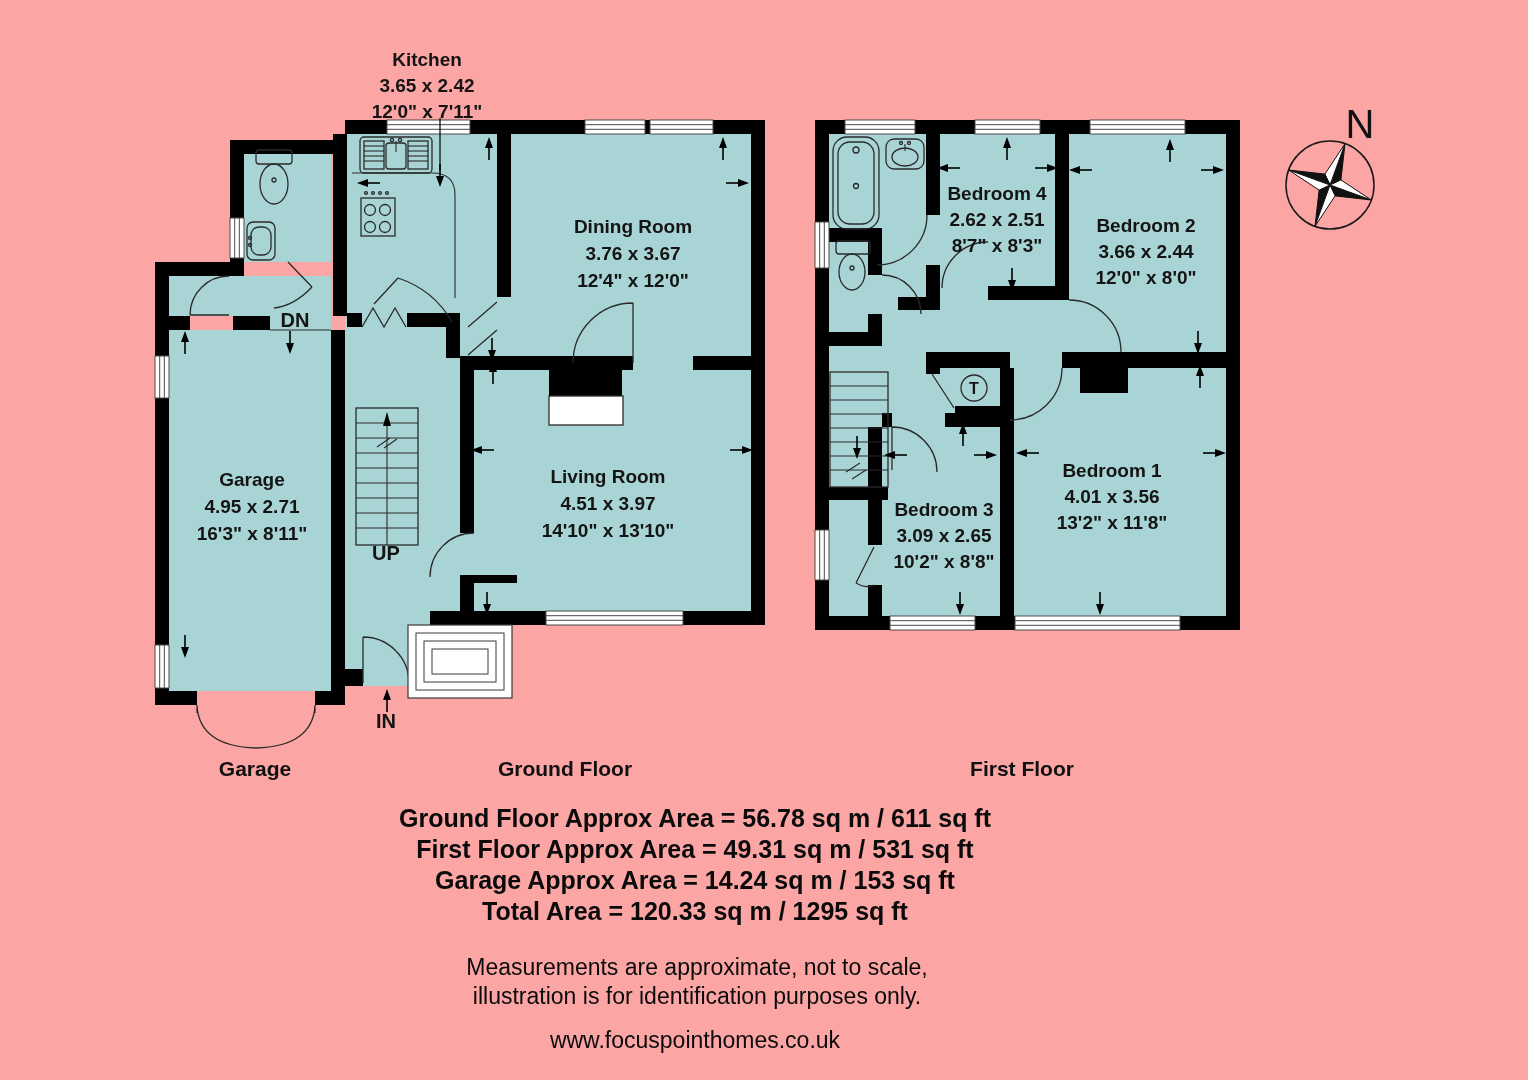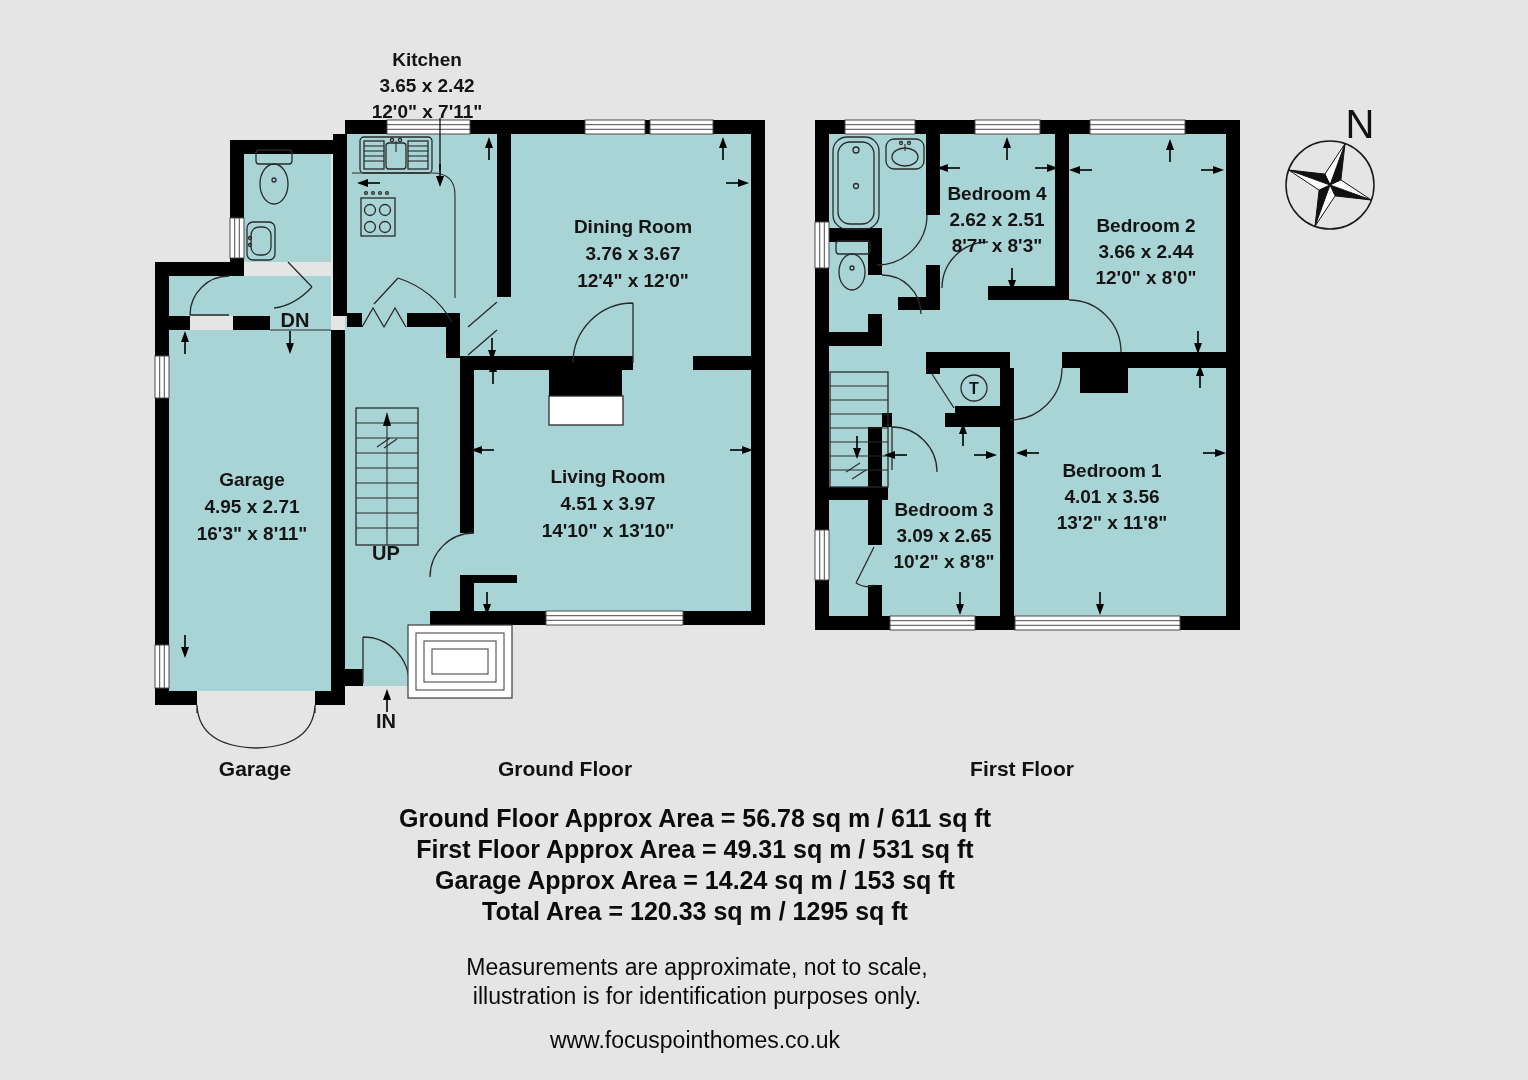--- a/index.html
+++ b/index.html
@@ -1,16 +1,16 @@
 <!DOCTYPE html>
 <html><head>
 <meta charset="utf-8">
 <style>
   html,body{margin:0;padding:0;background:#fff;}
-  #stage{position:relative;width:1528px;height:1080px;background:#e5e5e5;overflow:hidden;
+  #stage{position:relative;width:1528px;height:1080px;background:#fca5a5;overflow:hidden;
          font-family:"Liberation Sans",sans-serif;}
   svg{position:absolute;left:0;top:0;}
   .room{fill:#a9d4d6;}
   .wall{fill:#000000;}
   .win{fill:#ffffff;stroke:#4a4a4a;stroke-width:1;}
   .winline{stroke:#4a4a4a;stroke-width:1;}
   .fix{fill:none;stroke:#2a2a2a;stroke-width:1.3;}
   .fixw{fill:#ffffff;stroke:#2a2a2a;stroke-width:1.3;}
   .arc{fill:none;stroke:#2a2a2a;stroke-width:1.3;}
   .thin{stroke:#2a2a2a;stroke-width:1.1;fill:none;}

